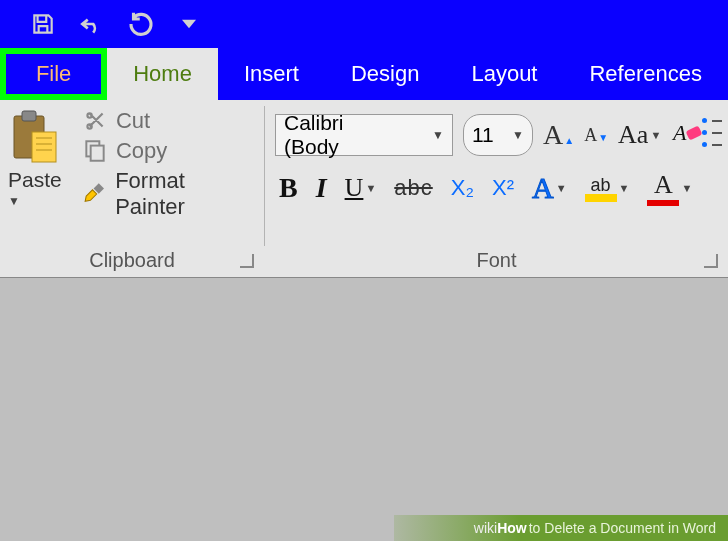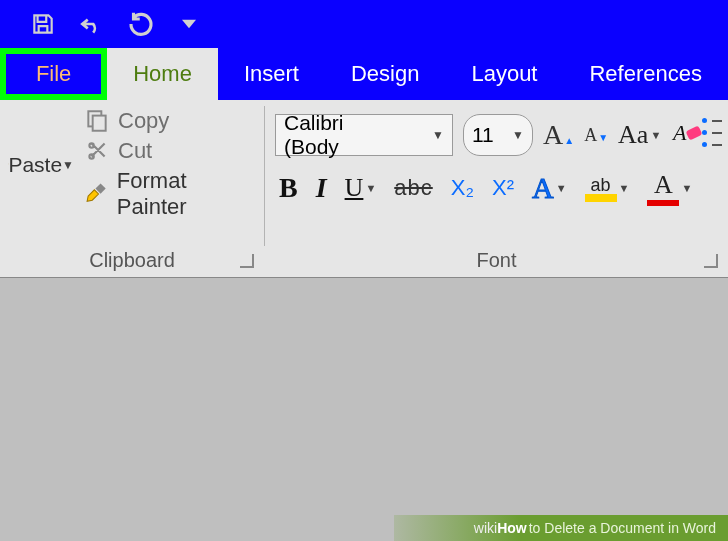--- a/index.html
+++ b/index.html
@@ -15,21 +15,21 @@
 .tab.active { background: #e6e6e6; color: #4d7c0f; }
 
 .ribbon { background: #e6e6e6; height: 178px; display: flex; position: relative; }
 .ribbon::after { content: ""; position: absolute; left: 0; right: 0; bottom: 0; height: 1px; background: #888; }
 
 .group { display: flex; flex-direction: column; position: relative; }
 .group-sep { width: 1px; background: #b3b3b3; margin: 6px 0 32px 0; }
 
 .clipboard-group { width: 264px; padding: 8px 8px 4px 8px; }
 .clip-top { display: flex; gap: 10px; }
-.paste-col { display: flex; align-items: center; width: 66px; }
+.paste-col { display: flex; flex-direction: column; width: 66px; }
 .clip-btns { display: flex; flex-direction: column; gap: 4px; padding-top: 0; }
 .clip-row { display: flex; align-items: center; gap: 8px; color: #6e6e6e; font-size: 22px; }
 .group-label { position: absolute; bottom: 6px; left: 0; right: 0; text-align: center; color: #555; font-size: 20px; }
 .launcher { position: absolute; right: 10px; bottom: 10px; width: 14px; height: 14px; border-right: 2px solid #888; border-bottom: 2px solid #888; }
 
 .font-group { flex: 1; padding: 14px 10px 4px 10px; }
 .font-row1 { display: flex; align-items: center; gap: 10px; }
 .combo { display: flex; align-items: center; justify-content: space-between; border: 1px solid #9a9a9a; background: #f5f5f5; height: 42px; padding: 0 8px; font-size: 21px; }
 .combo .arrow { font-size: 12px; color: #444; margin-left: 6px; }
 .font-name-combo { width: 178px; gap: 31px; }
@@ -118,30 +118,30 @@
           <line x1="28" y1="30" x2="44" y2="30" stroke="#b38f1f"></line>
             <line x1="28" y1="36" x2="44" y2="36" stroke="#b38f1f"></line>
             <line x1="28" y1="42" x2="44" y2="42" stroke="#b38f1f"></line>
         </svg>
         <span style="font-size:21px;color:#333;margin-top:2px">Paste</span>
         <span style="font-size:12px;color:#444;margin-top:2px">▼</span>
       </div>
       <div class="clip-btns">
         <div class="clip-row">
           <svg width="26" height="26" viewBox="0 0 24 24">
+              <path fill="none" stroke="#888" stroke-width="2" d="M7 5l12 12M19 5L7 17M5 17a2 2 0 1 0 4 0 2 2 0 0 0-4 0zM5 7a2 2 0 1 0 4 0 2 2 0 0 0-4 0z"></path>
+            </svg>
+          <span>Cut</span>
+        </div>
+        <div class="clip-row">
+          <svg width="26" height="26" viewBox="0 0 24 24">
               <rect x="4" y="3" width="12" height="14" fill="none" stroke="#888" stroke-width="1.8"></rect>
               <rect x="8" y="7" width="12" height="14" fill="#e6e6e6" stroke="#888" stroke-width="1.8"></rect>
             </svg>
           <span>Copy</span>
-        </div>
-        <div class="clip-row">
-          <svg width="26" height="26" viewBox="0 0 24 24">
-              <path fill="none" stroke="#888" stroke-width="2" d="M7 5l12 12M19 5L7 17M5 17a2 2 0 1 0 4 0 2 2 0 0 0-4 0zM5 7a2 2 0 1 0 4 0 2 2 0 0 0-4 0z"></path>
-            </svg>
-          <span>Cut</span>
         </div>
         <div class="clip-row" style="color:#333">
           <svg width="26" height="26" viewBox="0 0 24 24">
               <path fill="#ffc400" stroke="#a07800" d="M4 14l6-6 4 4-6 6-5 1z"></path>
               <rect x="13" y="3" width="7" height="7" fill="#888" transform="rotate(45 16 6)"></rect>
             </svg>
           <span>Format Painter</span>
         </div>
       </div>
     </div>

